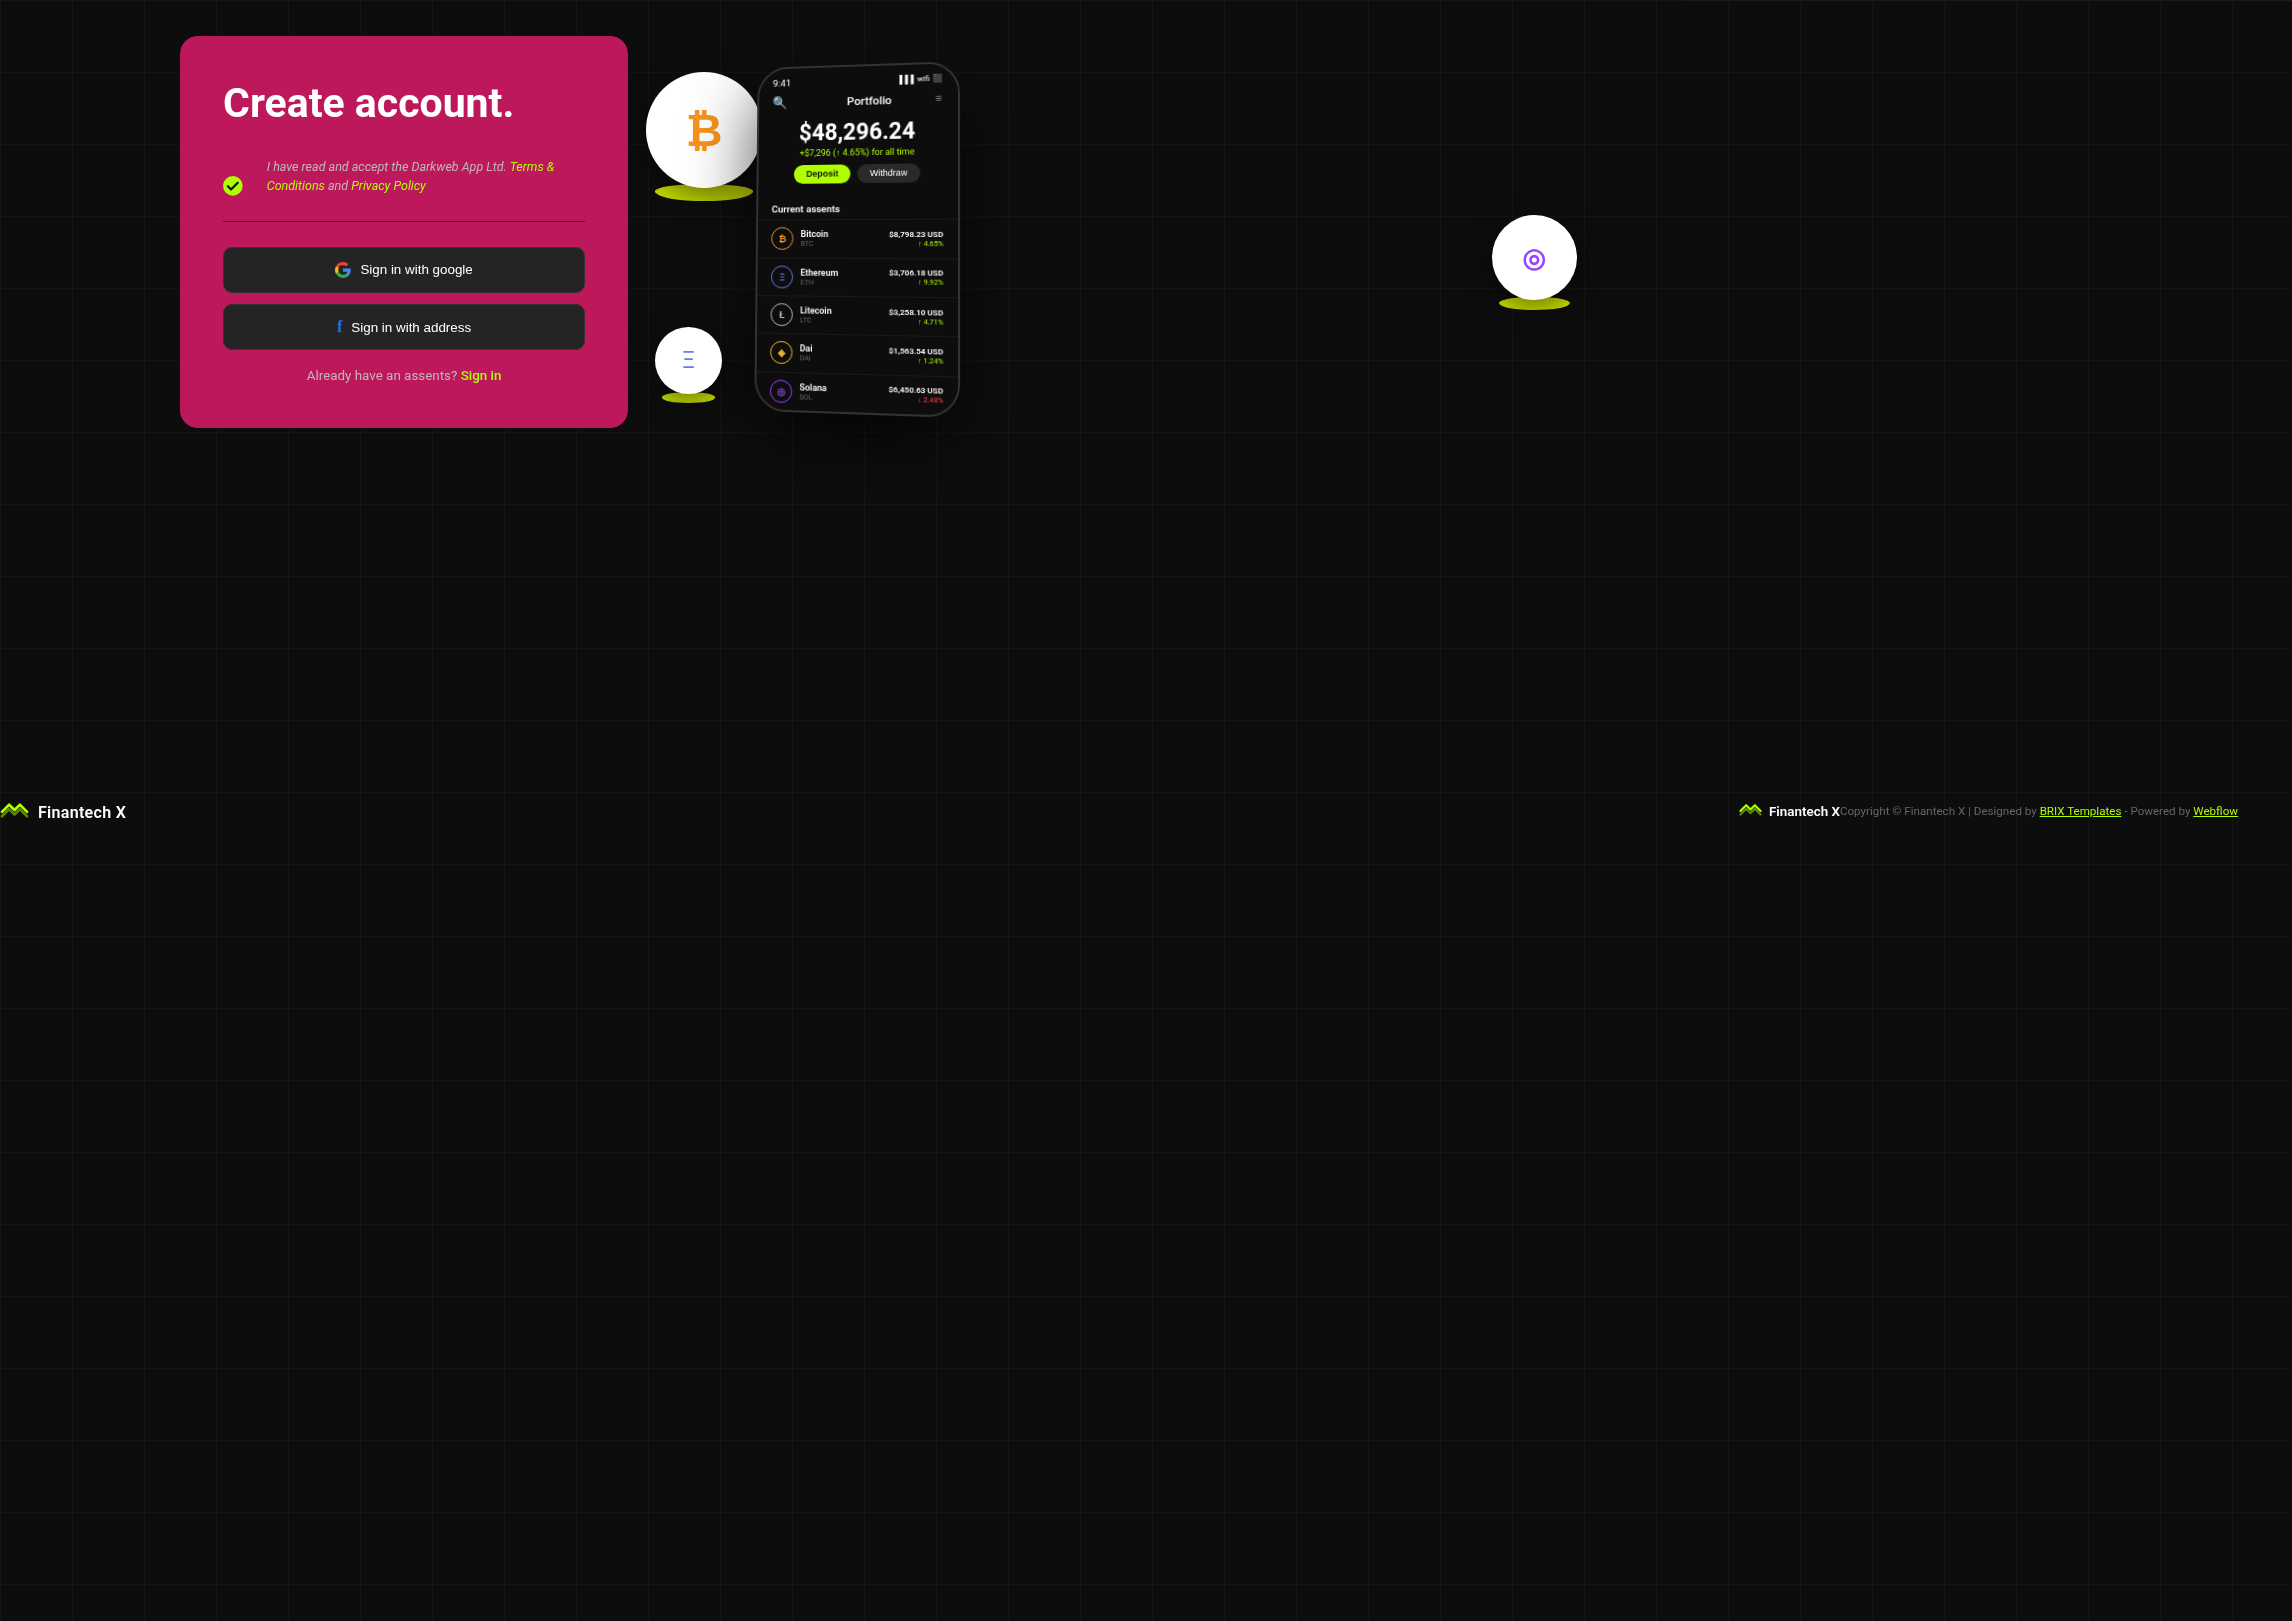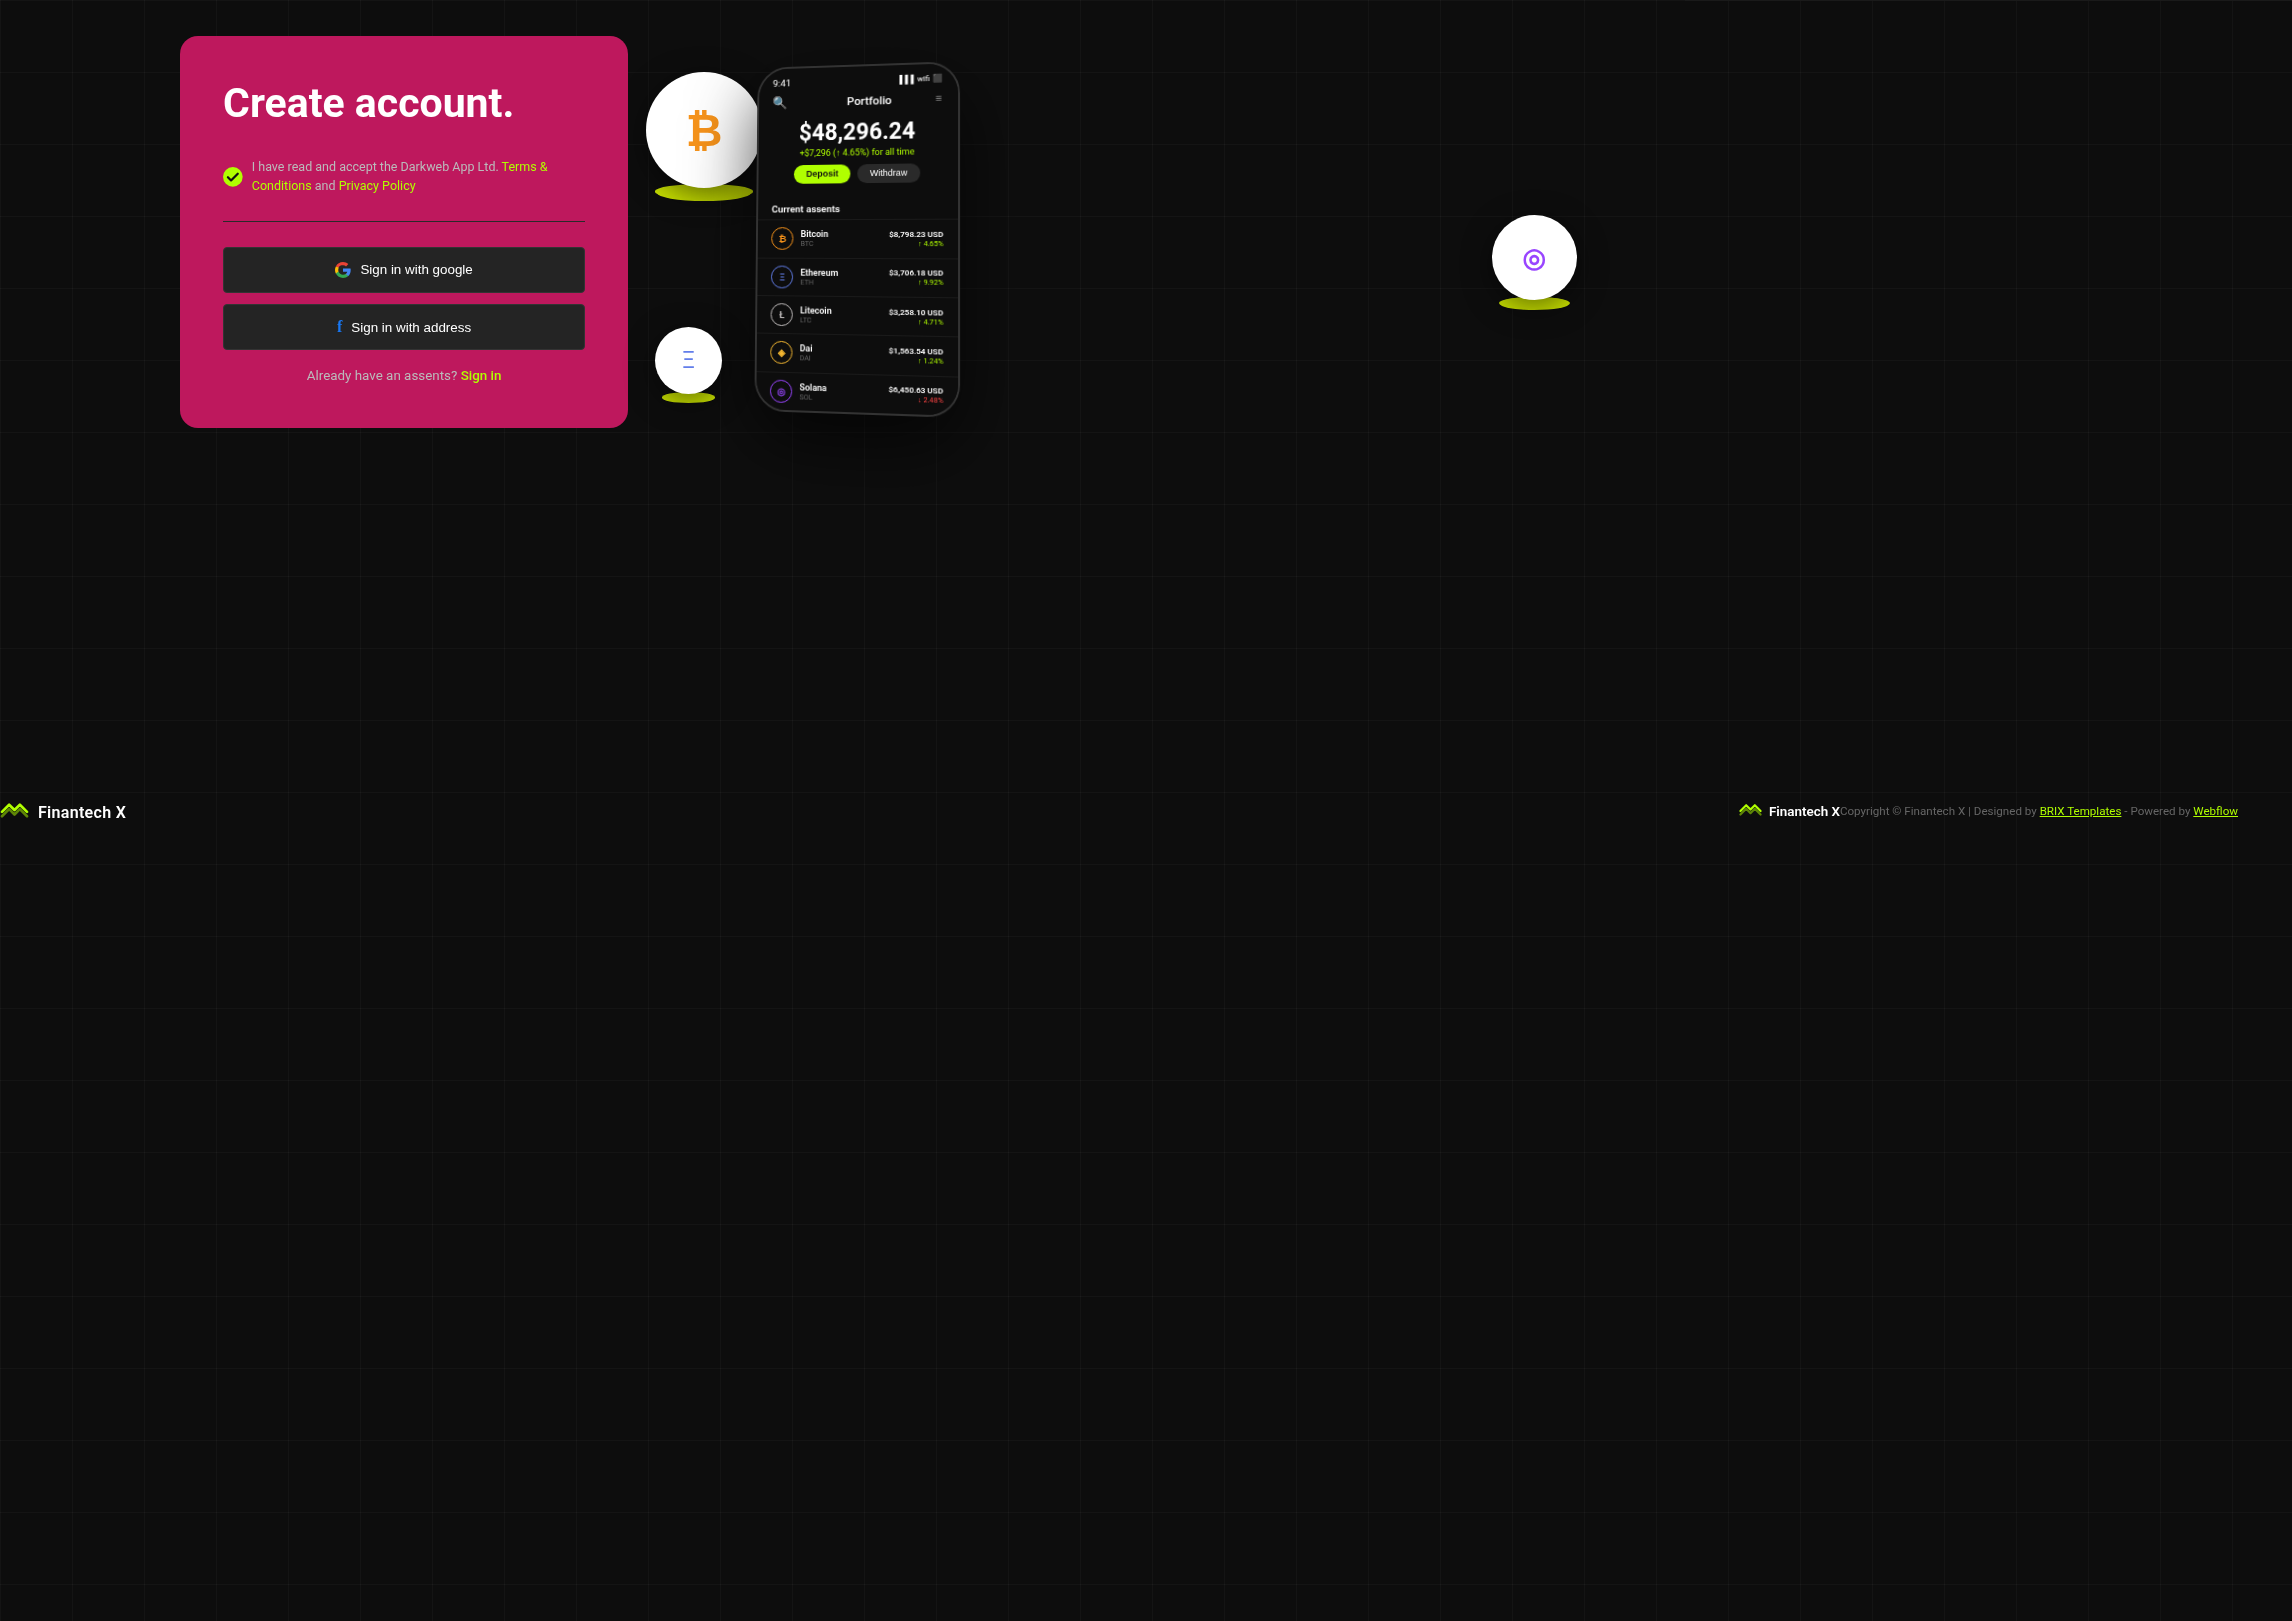--- a/index.html
+++ b/index.html
@@ -124,25 +124,26 @@
       font-size: 14.3px;
       font-weight: 600;
       cursor: pointer;
       margin-top: 7.2px;
       margin-bottom: 18px;
       transition: opacity 0.2s;
     }
 
     .terms-row {
       display: flex;
-      align-items: center;
-      gap: 9px;
+      align-items: flex-end;
+      gap: 24px;
       margin-bottom: 0;
       padding-bottom: 25px;
       border-bottom: 0.9px solid #2a2a2a;
+      font-style: italic;
     }
 
     .check-icon {
       width: 19.7px;
       height: 19.7px;
       flex-shrink: 0;
       margin-top: 0.9px;
     }
 
     .terms-text {
@@ -161,21 +162,21 @@
       display: flex;
       flex-direction: column;
       gap: 10.7px;
     }
 
     .btn-social {
       width: 100%;
       background: #242424;
       color: #fff;
       border: 0.9px solid #333;
-      border-radius: 4px;
+      border-radius: 9px;
       padding: 14.3px;
       font-size: 13.4px;
       font-weight: 500;
       cursor: pointer;
       display: flex;
       align-items: center;
       justify-content: center;
       gap: 9px;
       transition: background 0.2s;
     }

